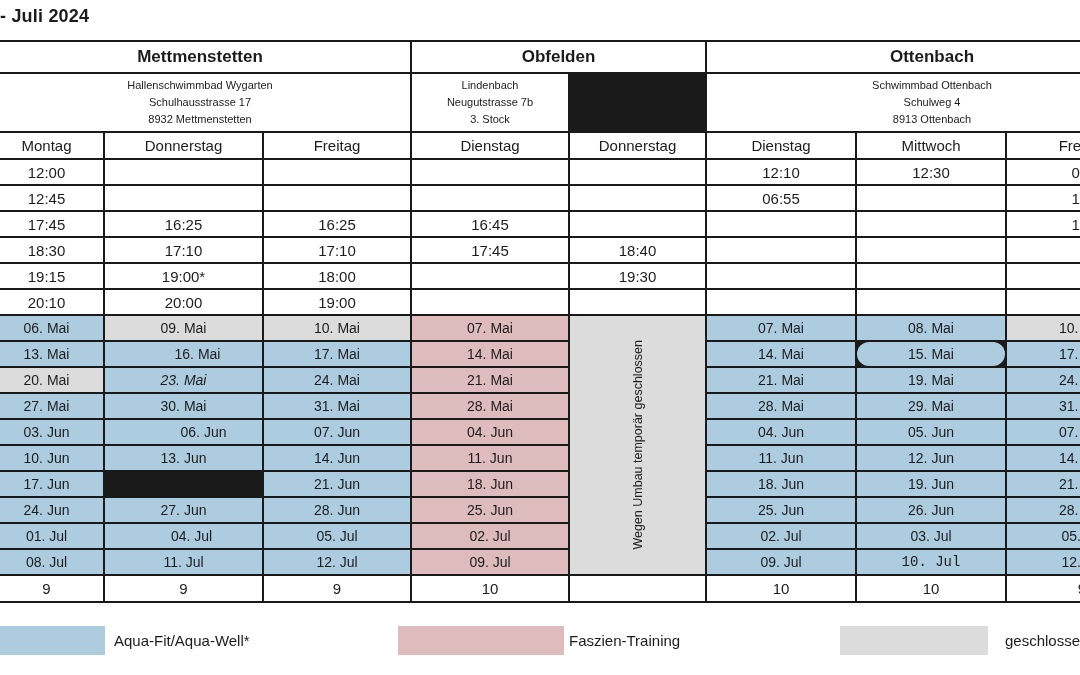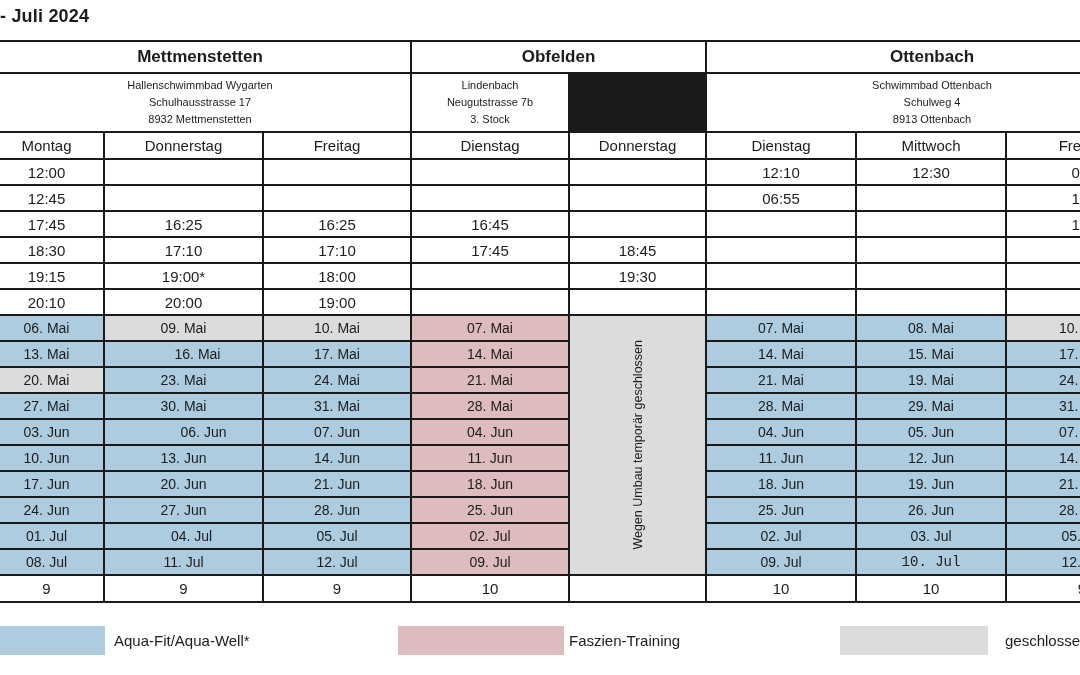--- a/index.html
+++ b/index.html
@@ -79,25 +79,24 @@
     <div class="cell count-cell" style="grid-area: 20 / 1;">9</div>
     <div class="cell day-header" style="grid-area: 3 / 2;">Donnerstag</div>
     <div class="cell time-cell" style="grid-area: 4 / 2;"></div>
     <div class="cell time-cell" style="grid-area: 5 / 2;"></div>
     <div class="cell time-cell" style="grid-area: 6 / 2;">16:25</div>
     <div class="cell time-cell" style="grid-area: 7 / 2;">17:10</div>
     <div class="cell time-cell" style="grid-area: 8 / 2;">19:00*</div>
     <div class="cell time-cell" style="grid-area: 9 / 2;">20:00</div>
     <div class="cell date-cell closed" style="grid-area: 10 / 2;">09. Mai</div>
     <div class="cell date-cell aqua" style="grid-area: 11 / 2; padding-left: 28px;">16. Mai</div>
-    <div class="cell date-cell aqua" style="grid-area: 12 / 2;">23. Mai</div>
+    <div class="cell date-cell aqua" style="grid-area: 12 / 2; font-style: italic;">23. Mai</div>
     <div class="cell date-cell aqua" style="grid-area: 13 / 2;">30. Mai</div>
     <div class="cell date-cell aqua" style="grid-area: 14 / 2; padding-left: 40px;">06. Jun</div>
     <div class="cell date-cell aqua" style="grid-area: 15 / 2;">13. Jun</div>
-    <div class="cell date-cell aqua" style="grid-area: 16 / 2;">20. Jun</div>
     <div class="cell date-cell aqua" style="grid-area: 17 / 2;">27. Jun</div>
     <div class="cell date-cell aqua" style="grid-area: 18 / 2; padding-left: 16px;">04. Jul</div>
     <div class="cell date-cell aqua" style="grid-area: 19 / 2;">11. Jul</div>
     <div class="cell count-cell" style="grid-area: 20 / 2;">9</div>
     <div class="cell day-header" style="grid-area: 3 / 3;">Freitag</div>
     <div class="cell time-cell" style="grid-area: 4 / 3;"></div>
     <div class="cell time-cell" style="grid-area: 5 / 3;"></div>
     <div class="cell time-cell" style="grid-area: 6 / 3;">16:25</div>
     <div class="cell time-cell" style="grid-area: 7 / 3;">17:10</div>
     <div class="cell time-cell" style="grid-area: 8 / 3;">18:00</div>
@@ -128,21 +127,21 @@
     <div class="cell date-cell faszien" style="grid-area: 15 / 4;">11. Jun</div>
     <div class="cell date-cell faszien" style="grid-area: 16 / 4;">18. Jun</div>
     <div class="cell date-cell faszien" style="grid-area: 17 / 4;">25. Jun</div>
     <div class="cell date-cell faszien" style="grid-area: 18 / 4;">02. Jul</div>
     <div class="cell date-cell faszien" style="grid-area: 19 / 4;">09. Jul</div>
     <div class="cell count-cell" style="grid-area: 20 / 4;">10</div>
     <div class="cell day-header" style="grid-area: 3 / 5;">Donnerstag</div>
     <div class="cell time-cell" style="grid-area: 4 / 5;"></div>
     <div class="cell time-cell" style="grid-area: 5 / 5;"></div>
     <div class="cell time-cell" style="grid-area: 6 / 5;"></div>
-    <div class="cell time-cell" style="grid-area: 7 / 5;">18:45</div>
+    <div class="cell time-cell" style="grid-area: 7 / 5;">18:40</div>
     <div class="cell time-cell" style="grid-area: 8 / 5;">19:30</div>
     <div class="cell time-cell" style="grid-area: 9 / 5;"></div>
     <div class="cell count-cell" style="grid-area: 20 / 5;"></div>
     <div class="cell day-header" style="grid-area: 3 / 6;">Dienstag</div>
     <div class="cell time-cell" style="grid-area: 4 / 6;">12:10</div>
     <div class="cell time-cell" style="grid-area: 5 / 6;">06:55</div>
     <div class="cell time-cell" style="grid-area: 6 / 6;"></div>
     <div class="cell time-cell" style="grid-area: 7 / 6;"></div>
     <div class="cell time-cell" style="grid-area: 8 / 6;"></div>
     <div class="cell time-cell" style="grid-area: 9 / 6;"></div>
@@ -158,21 +157,21 @@
     <div class="cell date-cell aqua" style="grid-area: 19 / 6;">09. Jul</div>
     <div class="cell count-cell" style="grid-area: 20 / 6;">10</div>
     <div class="cell day-header" style="grid-area: 3 / 7;">Mittwoch</div>
     <div class="cell time-cell" style="grid-area: 4 / 7;">12:30</div>
     <div class="cell time-cell" style="grid-area: 5 / 7;"></div>
     <div class="cell time-cell" style="grid-area: 6 / 7;"></div>
     <div class="cell time-cell" style="grid-area: 7 / 7;"></div>
     <div class="cell time-cell" style="grid-area: 8 / 7;"></div>
     <div class="cell time-cell" style="grid-area: 9 / 7;"></div>
     <div class="cell date-cell aqua" style="grid-area: 10 / 7;">08. Mai</div>
-    <div class="cell date-cell aqua" style="grid-area: 11 / 7;">15. Mai</div>
+    <div class="cell date-cell aqua" style="grid-area: 11 / 7; border-radius: 12px;">15. Mai</div>
     <div class="cell date-cell aqua" style="grid-area: 12 / 7;">19. Mai</div>
     <div class="cell date-cell aqua" style="grid-area: 13 / 7;">29. Mai</div>
     <div class="cell date-cell aqua" style="grid-area: 14 / 7;">05. Jun</div>
     <div class="cell date-cell aqua" style="grid-area: 15 / 7;">12. Jun</div>
     <div class="cell date-cell aqua" style="grid-area: 16 / 7;">19. Jun</div>
     <div class="cell date-cell aqua" style="grid-area: 17 / 7;">26. Jun</div>
     <div class="cell date-cell aqua" style="grid-area: 18 / 7;">03. Jul</div>
     <div class="cell date-cell aqua" style="grid-area: 19 / 7; font-family: Liberation Mono, monospace;">10. Jul</div>
     <div class="cell count-cell" style="grid-area: 20 / 7;">10</div>
     <div class="cell day-header" style="grid-area: 3 / 8;">Freitag</div>

